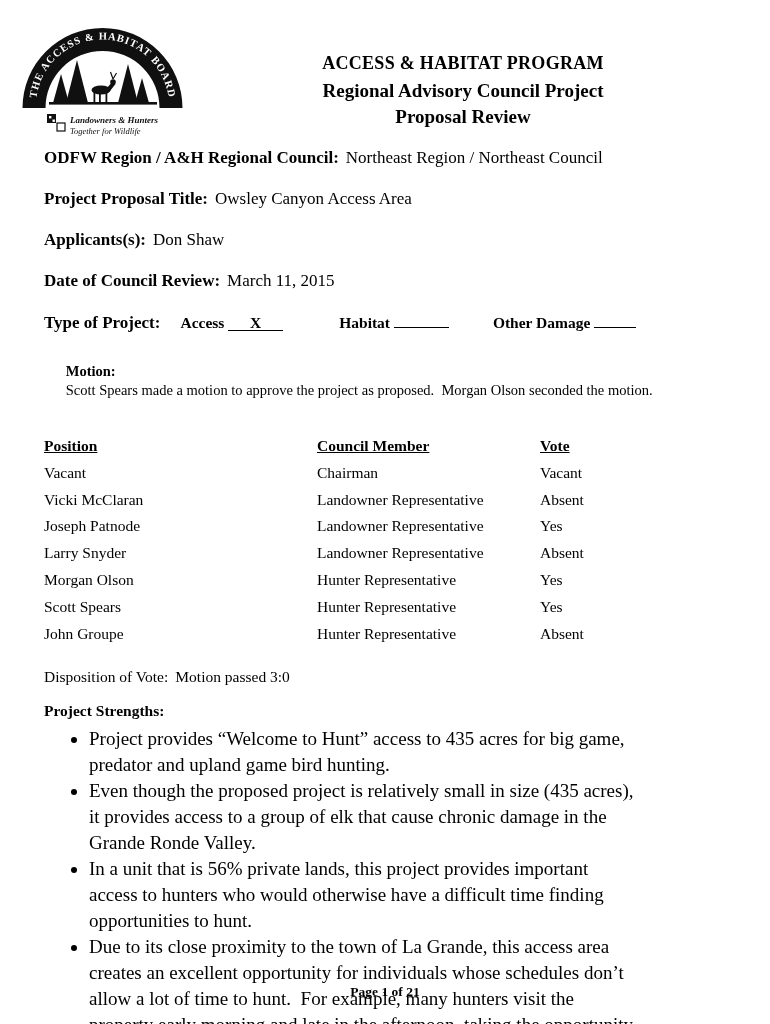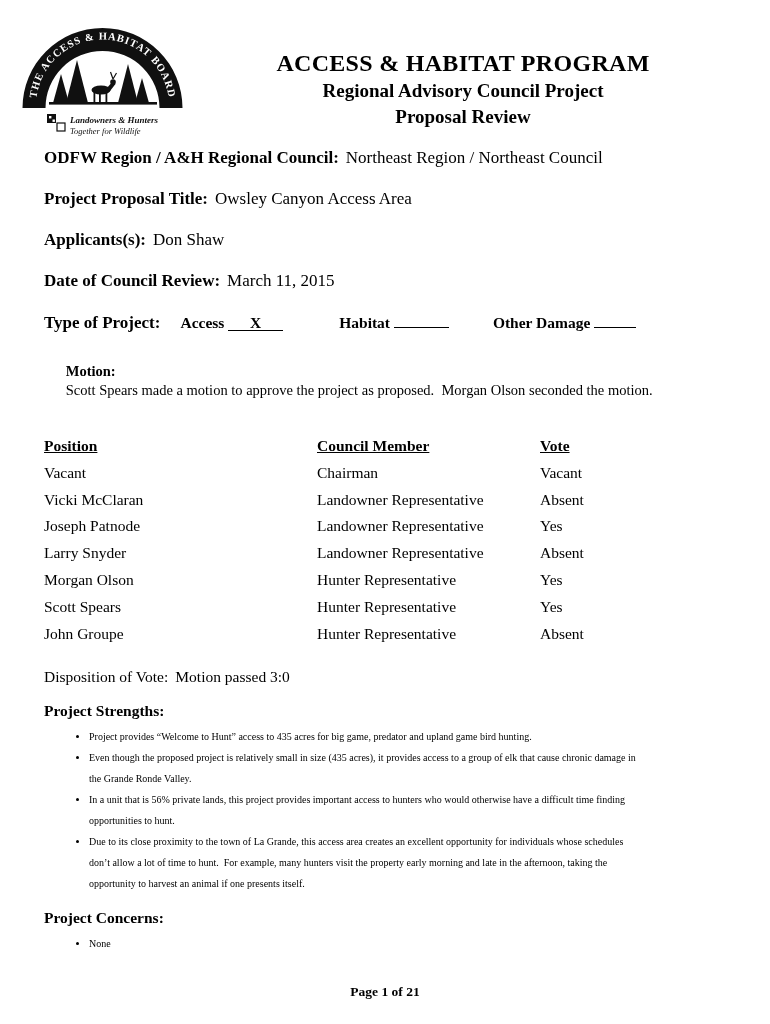--- a/index.html
+++ b/index.html
@@ -9,21 +9,21 @@
     margin:0 auto;
     background:#ffffff;
     font-family:"Liberation Serif", serif;
     color:#000;
     overflow:hidden;
   }
   
   .logo{position:absolute;left:20px;top:24px;width:165px;height:114px;}
   
   .doc-header{margin-left:185px;width:556px;padding-top:48px;text-align:center;}
-  .doc-title{font-size:24px;font-weight:bold;line-height:30px;letter-spacing:.3px;text-align:center;}
+  .doc-title{font-size:18px;font-weight:bold;line-height:30px;letter-spacing:.3px;text-align:center;}
   .doc-subtitle{font-size:19px;font-weight:bold;line-height:26px;}
   
   .content{padding:18px 84px 0 44px;}
   .field{font-size:17px;line-height:20px;margin:0 0 21px 0;}
   .field .label{font-weight:bold;}
   .field.plain .label{font-weight:bold;}
   .field .value{margin-left:7px;white-space:pre-wrap;}
   
   .type-line{font-size:17px;line-height:22px;margin:0 0 9px 0;display:flex;align-items:flex-end;}
   .type-line .label{font-weight:bold;}
@@ -43,21 +43,21 @@
   .vote-table{margin-top:16px;display:grid;grid-template-columns:273px 223px 1fr;grid-auto-rows:26.8px;font-size:15.5px;}
   .vote-table .th{font-weight:bold;text-decoration:underline;}
   .vote-table div{align-self:start;line-height:22px;}
   
   .disposition{font-size:15.5px;line-height:20px;margin:18px 0 0 0;}
   .disposition .label{font-weight:normal;}
   .disposition .value{margin-left:7px;white-space:pre-wrap;}
   
   .section-heading{font-size:15.5px;font-weight:bold;line-height:20px;margin:14px 0 0 0;}
   ul.bullets{margin:5px 0 0 0;padding-left:45px;list-style:disc outside;}
-  ul.bullets li{font-size:10px;line-height:21px;white-space:pre-wrap;max-width:550px;}
+  ul.bullets li{font-size:19px;line-height:26px;white-space:pre-wrap;max-width:550px;}
   
   .footer{position:absolute;left:0;right:0;bottom:24px;text-align:center;font-size:13.5px;font-weight:bold;}
 </style>
 </head>
 <body>
 
 <div class="page">
 
   <div class="logo">
     <svg width="165" height="114" viewBox="0 0 165 114">

